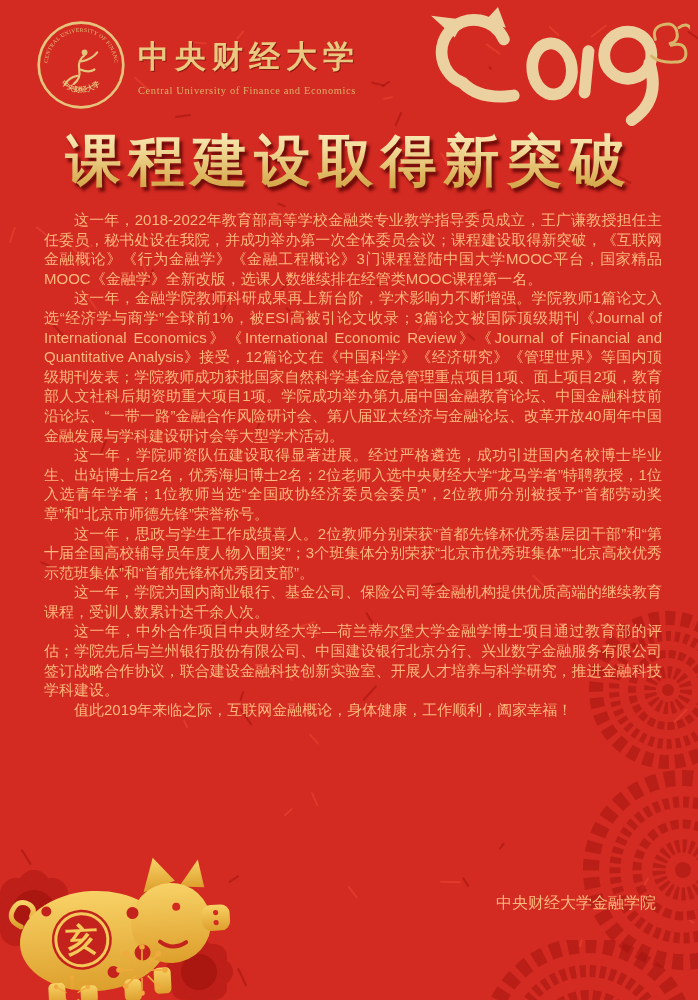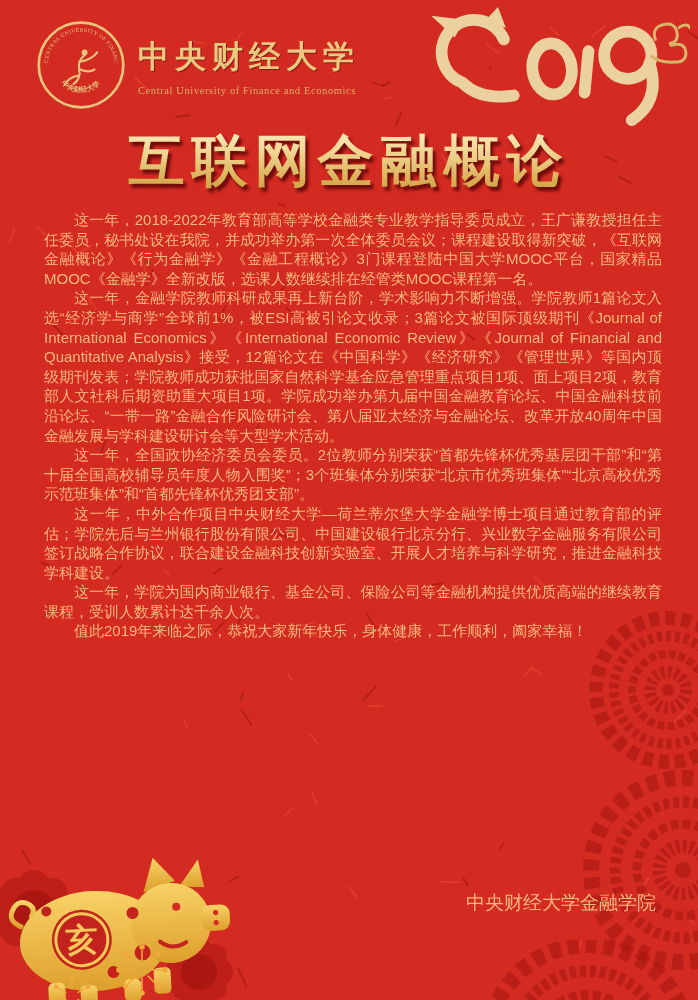--- a/index.html
+++ b/index.html
@@ -45,21 +45,21 @@
   .body-text {
     position:absolute; left:44px; top:210px; width:618px;
     color:#ffb87c; font-size:15px; line-height:19.6px;
     text-align:justify;
   }
   .body-text p { text-indent:2em; margin:0; }
 
   
   .footer {
     position:absolute; right:42px; top:888px; text-align:right;
-    color:#ffb87c; font-size:19px; line-height:29px;
+    color:#ffb87c; font-size:16px; line-height:29px;
   }
 
   
   .pig-wrap { left:-6px; top:852px; width:250px; height:150px; }
   
   .medallions { right:0; top:560px; width:180px; height:440px; }
   .medallions-2 { right:0; top:940px; width:260px; height:60px; }
 </style>
 </head>
 <body>
@@ -349,29 +349,30 @@
         <g stroke="#d9b56a" fill="none" stroke-width="3" stroke-linecap="round">
           <path d="M236,34 q-4,-12 8,-15 q12,-3 14,8 q2,9 -7,11"></path>
           <path d="M252,40 q14,-4 15,7 q1,10 -11,10 q-16,1 -24,-6"></path>
           <path d="M260,22 q8,-6 12,1"></path>
         </g>
         </svg>
         <span class="sr-only">2019</span>
 
     </div>
 
-    <div class="title">互联网金融概论</div>
+    <div class="title">课程建设取得新突破</div>
 
     <div class="body-text">
       <p>这一年，2018-2022年教育部高等学校金融类专业教学指导委员成立，王广谦教授担任主任委员，秘书处设在我院，并成功举办第一次全体委员会议；课程建设取得新突破，《互联网金融概论》《行为金融学》《金融工程概论》3门课程登陆中国大学MOOC平台，国家精品MOOC《金融学》全新改版，选课人数继续排在经管类MOOC课程第一名。</p>
       <p>这一年，金融学院教师科研成果再上新台阶，学术影响力不断增强。学院教师1篇论文入选“经济学与商学”全球前1%，被ESI高被引论文收录；3篇论文被国际顶级期刊《Journal of International Economics》《International Economic Review》《Journal of Financial and Quantitative Analysis》接受，12篇论文在《中国科学》《经济研究》《管理世界》等国内顶级期刊发表；学院教师成功获批国家自然科学基金应急管理重点项目1项、面上项目2项，教育部人文社科后期资助重大项目1项。学院成功举办第九届中国金融教育论坛、中国金融科技前沿论坛、“一带一路”金融合作风险研讨会、第八届亚太经济与金融论坛、改革开放40周年中国金融发展与学科建设研讨会等大型学术活动。</p>
-      <p>这一年，全国政协经济委员会委员。2位教师分别荣获“首都先锋杯优秀基层团干部”和“第十届全国高校辅导员年度人物入围奖”；3个班集体分别荣获“北京市优秀班集体”“北京高校优秀示范班集体”和“首都先锋杯优秀团支部”。</p>
+      <p>这一年，学院师资队伍建设取得显著进展。经过严格遴选，成功引进国内名校博士毕业生、出站博士后2名，优秀海归博士2名；2位老师入选中央财经大学“龙马学者”特聘教授，1位入选青年学者；1位教师当选“全国政协经济委员会委员”，2位教师分别被授予“首都劳动奖章”和“北京市师德先锋”荣誉称号。</p>
+      <p>这一年，思政与学生工作成绩喜人。2位教师分别荣获“首都先锋杯优秀基层团干部”和“第十届全国高校辅导员年度人物入围奖”；3个班集体分别荣获“北京市优秀班集体”“北京高校优秀示范班集体”和“首都先锋杯优秀团支部”。</p>
+      <p>这一年，学院为国内商业银行、基金公司、保险公司等金融机构提供优质高端的继续教育课程，受训人数累计达千余人次。</p>
       <p>这一年，中外合作项目中央财经大学—荷兰蒂尔堡大学金融学博士项目通过教育部的评估；学院先后与兰州银行股份有限公司、中国建设银行北京分行、兴业数字金融服务有限公司签订战略合作协议，联合建设金融科技创新实验室、开展人才培养与科学研究，推进金融科技学科建设。</p>
-      <p>这一年，学院为国内商业银行、基金公司、保险公司等金融机构提供优质高端的继续教育课程，受训人数累计达千余人次。</p>
-      <p>值此2019年来临之际，恭祝大家新年快乐，身体健康，工作顺利，阖家幸福！</p>
+      <p>值此2019年来临之际，互联网金融概论，身体健康，工作顺利，阖家幸福！</p>
     </div>
 
     <div class="footer">
       <div>中央财经大学金融学院</div>
     </div>
   </div>
 
 </div>
 
 </body></html>

